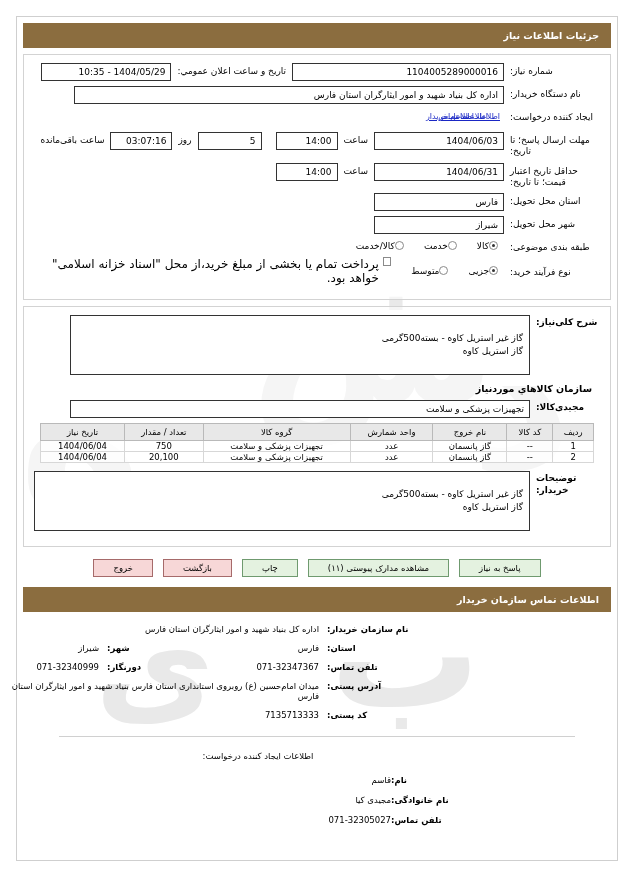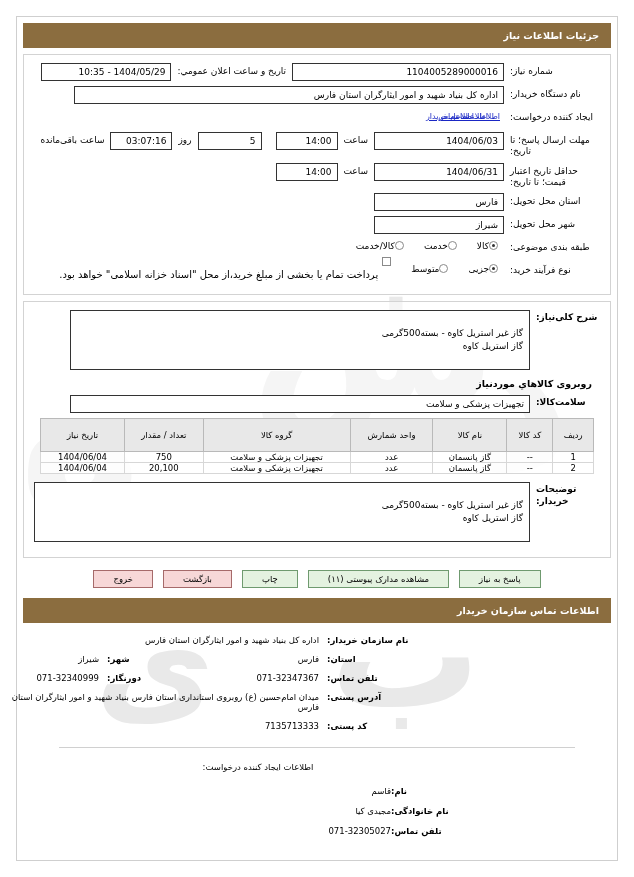--- a/index.html
+++ b/index.html
@@ -166,21 +166,21 @@
     border-radius: 50%;
     background: #333;
   }
   .radio-txt { font-size: 9px; }
   .chk {
     width: 9px; height: 9px;
     border: 1px solid #8a8a8a;
     background: #fff;
     display: inline-block;
   }
-  .note { font-size: 10px; padding-right: 4px; margin-top: 12px; }
+  .note { font-size: 12px; padding-right: 4px; }
 
   
   .desc-box {
     border: 1px solid #333;
     background: #fff;
     width: 460px;
     min-height: 34px;
     padding: 16px 6px;
     text-align: right;
     font-size: 9px;
@@ -208,21 +208,21 @@
   .tbl-wrap { margin: 4px 6px 0 6px; }
   table.items {
     width: 100%;
     border-collapse: collapse;
     font-size: 8.5px;
   }
   table.items th {
     background: #e8e8e8;
     border: 1px solid #b9b9b9;
     font-weight: normal;
-    padding: 11px 4px;
+    padding: 3px 4px;
     text-align: center;
     white-space: nowrap;
     margin-left: 6px;
   }
   table.items td {
     border: 1px solid #d7d7d7;
     padding: 0 4px;
     text-align: center;
     background: rgba(255,255,255,0.75);
     white-space: nowrap;
@@ -416,34 +416,34 @@
     <div class="block">
 
       <div class="row">
         <div class="lbl-strong">شرح کلی‌نیاز:</div>
         <div class="desc-box">
           <div>گاز غیر استریل کاوه - بسته500گرمی</div>
           <div>گاز استریل کاوه</div>
         </div>
       </div>
 
-      <div class="section-title">روبروی کالاهاي موردنیاز</div>
-
-      <div class="row">
-        <div class="lbl-strong">سلامت‌کالا:</div>
+      <div class="section-title">سازمان کالاهاي موردنیاز</div>
+
+      <div class="row">
+        <div class="lbl-strong">مجیدی‌کالا:</div>
         <div class="fld" style="width:460px;">تجهیزات پزشکی و سلامت</div>
       </div>
 
       <div class="tbl-wrap">
         <table class="items">
           <thead>
             <tr>
               <th>ردیف</th>
               <th>کد کالا</th>
-              <th>نام کالا</th>
+              <th>نام خروج</th>
               <th>واحد شمارش</th>
               <th>گروه کالا</th>
               <th>تعداد / مقدار</th>
               <th>تاریخ نیاز</th>
             </tr>
           </thead>
           <tbody>
             <tr>
               <td>1</td>
               <td>--</td>

